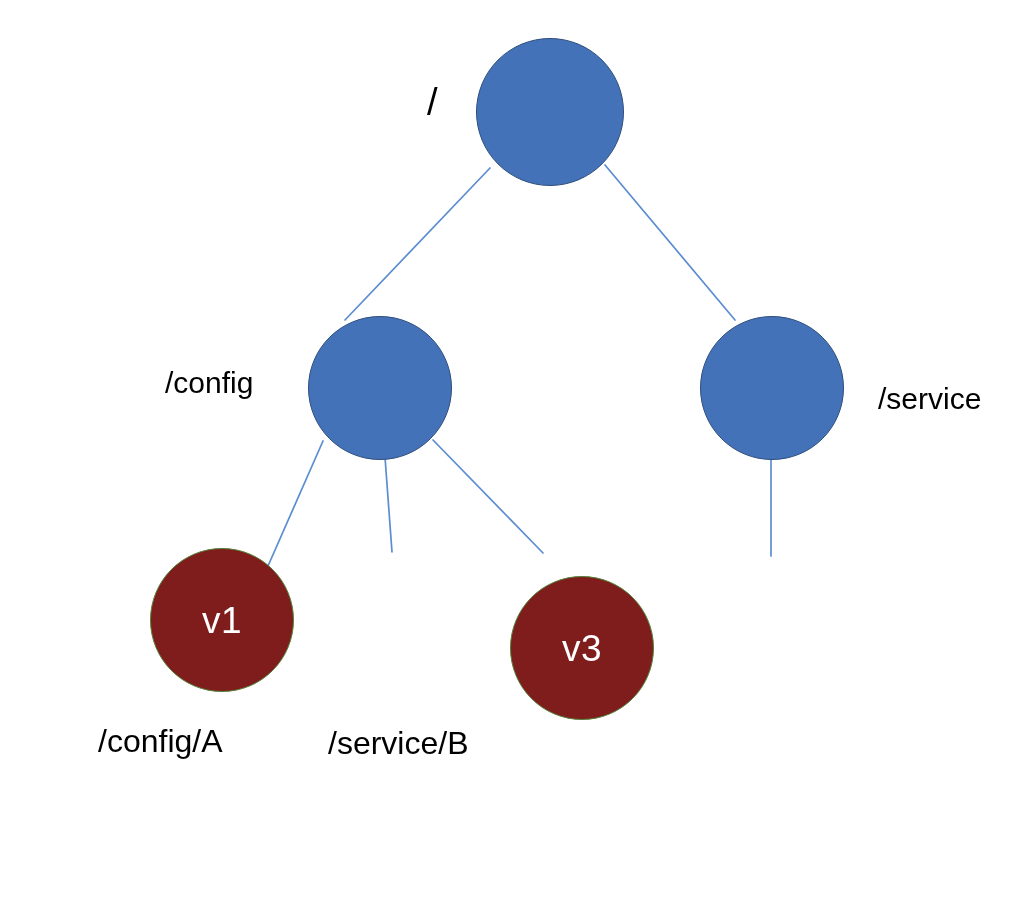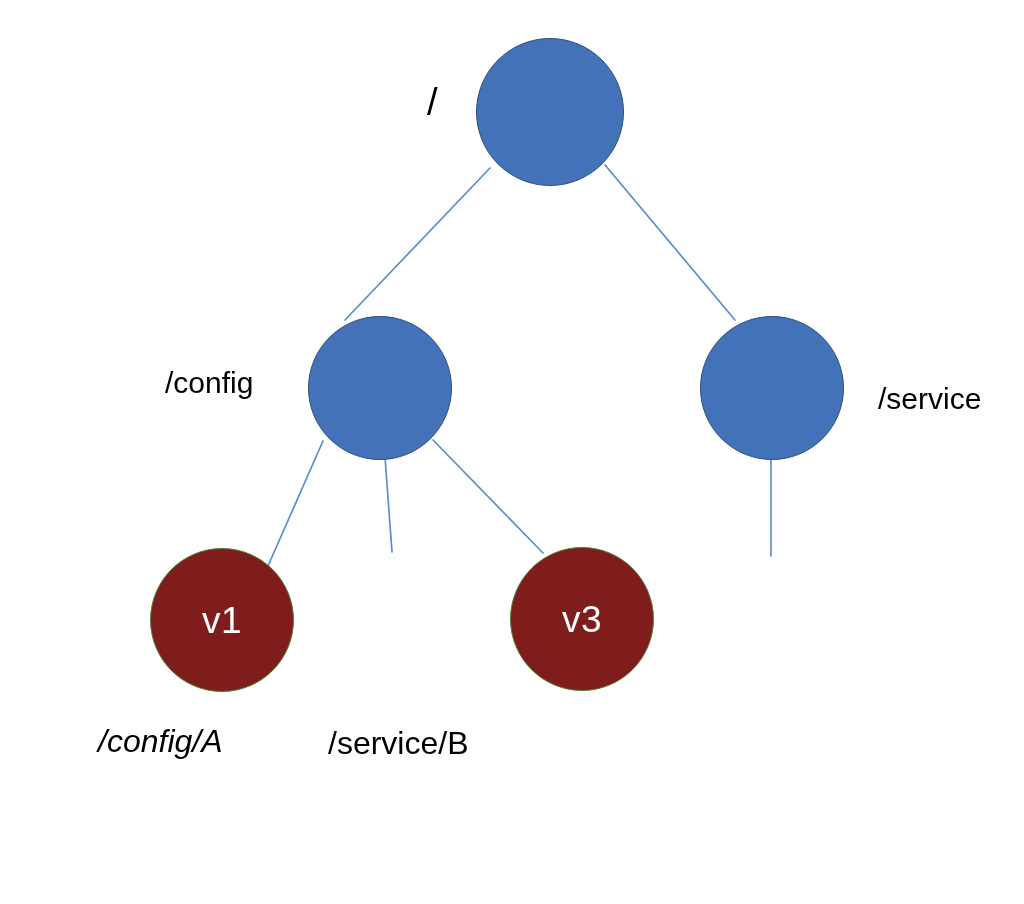--- a/index.html
+++ b/index.html
@@ -101,22 +101,22 @@
   <div class="label label-side" style="left:165px; top:368px;">/config</div>
 
   <div class="node node-blue" style="left:700px; top:316px; width:144px; height:144px;">
     <span class="node-text"></span>
   </div>
   <div class="label label-side" style="left:878px; top:384px;">/service</div>
 
   <div class="node node-green" style="left:150px; top:548px; width:144px; height:144px;">
     <span class="node-text">v1</span>
   </div>
-  <div class="label label-leaf" style="left:98px; top:725px;font-style:italic;">/config/A</div>
+  <div class="label label-leaf" style="left:98px; top:725px;">/config/A</div>
 
   <div class="label label-leaf" style="left:328px; top:727px;">/service/B</div>
 
-  <div class="node node-green" style="left:510px; top:547px; width:144px; height:144px;">
+  <div class="node node-green" style="left:510px; top:576px; width:144px; height:144px;">
     <span class="node-text">v3</span>
   </div>
 
 
 </div>
 
 </body></html>

